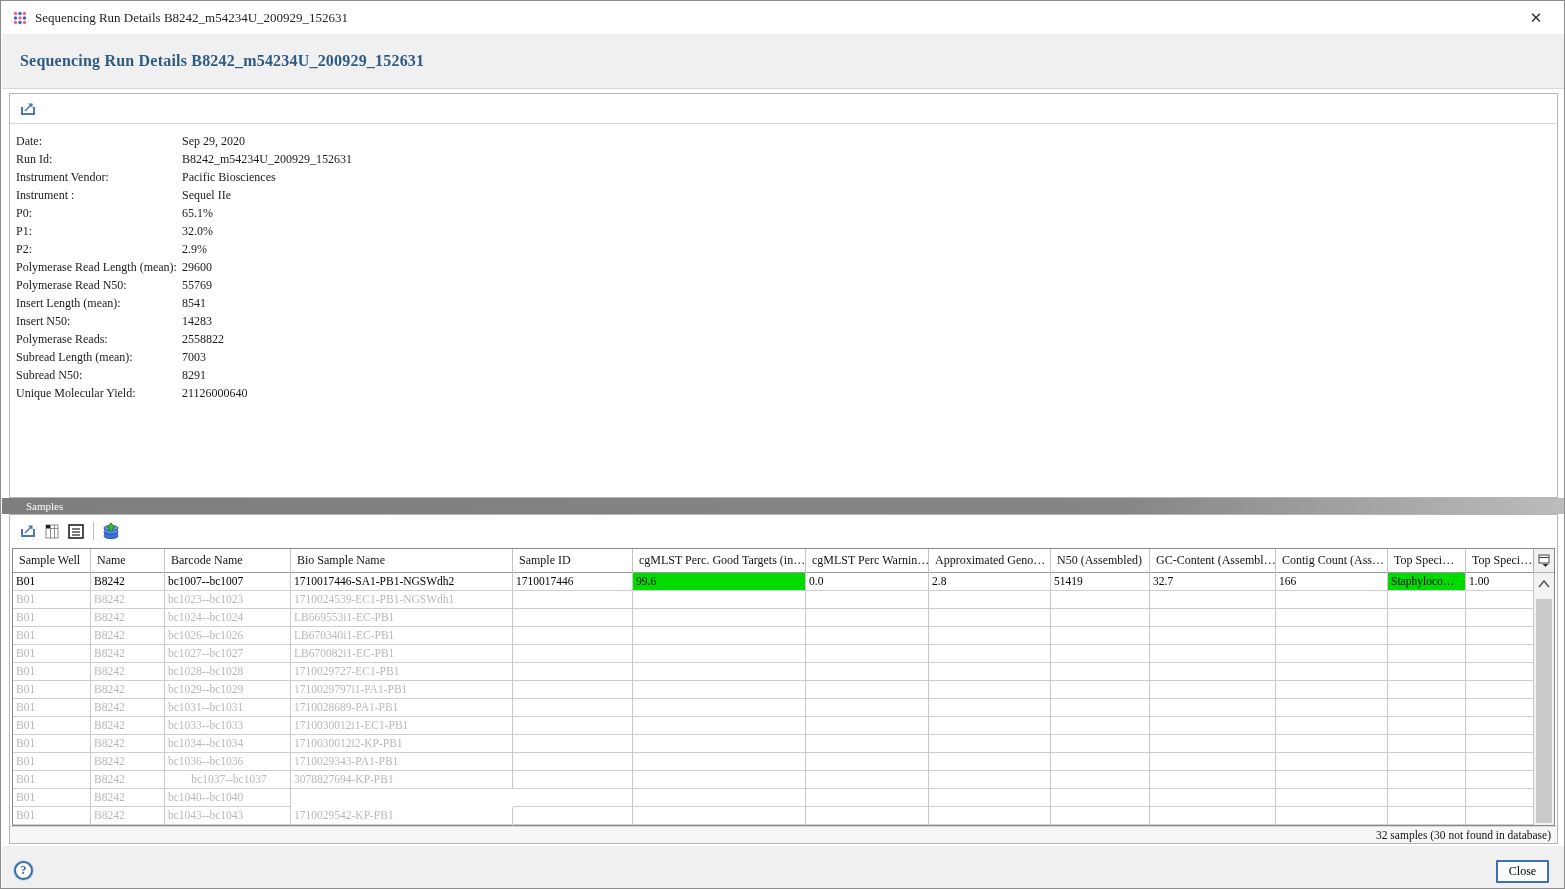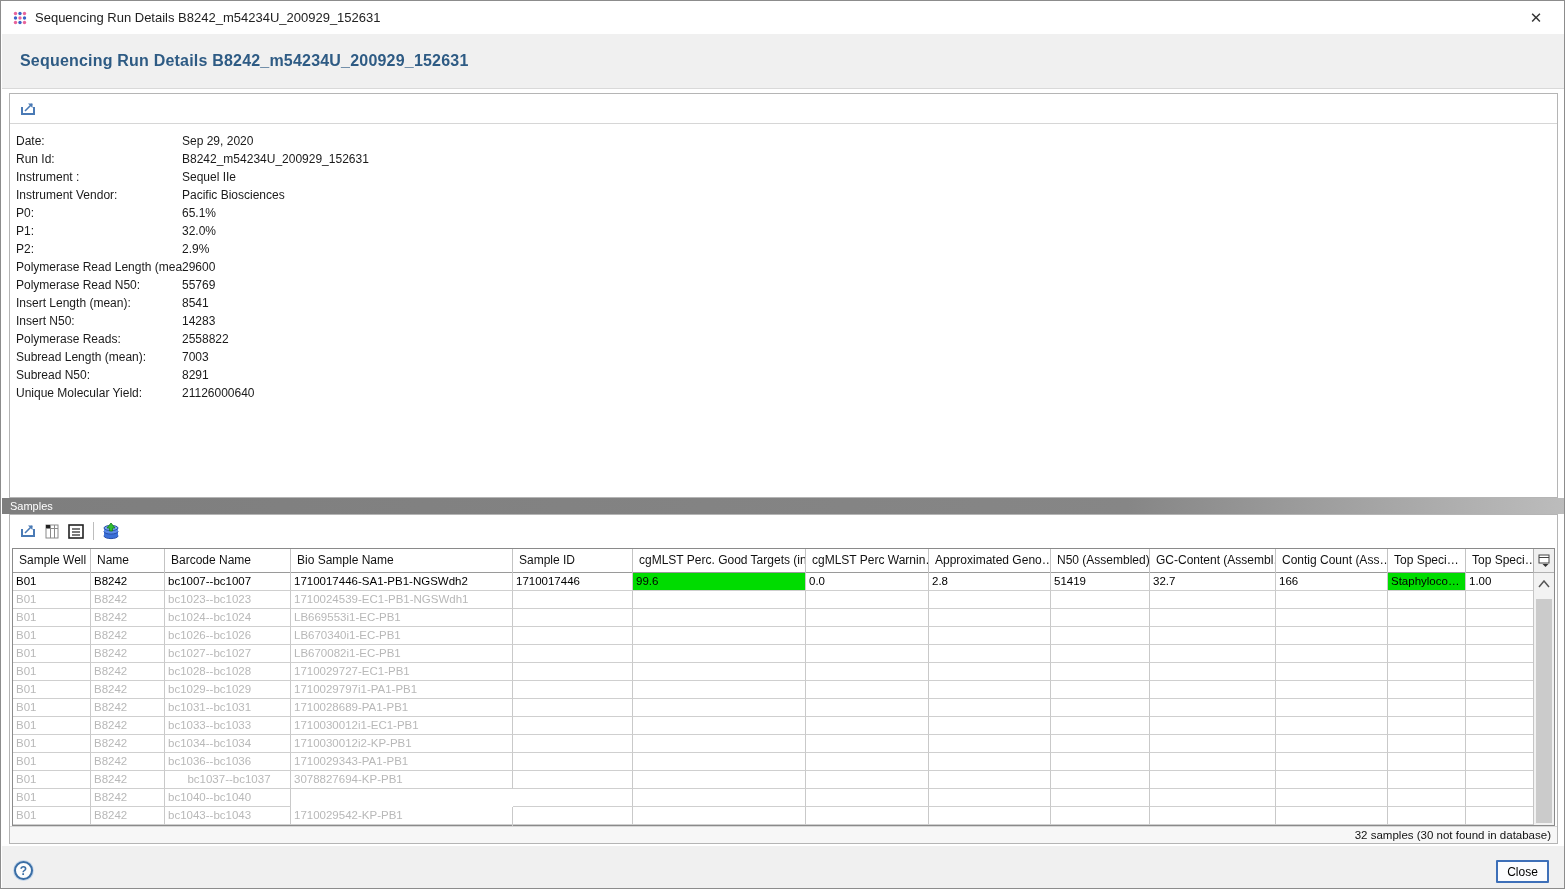--- a/index.html
+++ b/index.html
@@ -1,19 +1,19 @@
 <!DOCTYPE html>
 <html><head>
 <meta charset="utf-8">
 <style>
   * { margin:0; padding:0; box-sizing:border-box; }
   html,body { background:#d8d8d8; font-family:"Liberation Sans","DejaVu Sans",sans-serif; }
   .window {
     position:relative; width:1565px; height:889px; background:#ffffff;
-    border:1px solid #8c8c8c; overflow:hidden; font-size:12px; color:#1a1a1a;
+    border:1px solid #8c8c8c; overflow:hidden; font-size:12px; color:#1a1a1a;font-family:Liberation Serif, serif;
   }
   
   .titlebar { position:absolute; left:0; top:0; width:100%; height:33px; background:#ffffff; display:flex; align-items:center; }
   .app-icon { margin-left:12px; width:14px; height:14px; }
   .title-text { margin-left:8px; font-size:13px; color:#222; white-space:nowrap; }
   .close-x { position:absolute; right:16px; top:5px; width:24px; height:24px; display:flex; align-items:center; justify-content:center; font-size:15px; color:#333; cursor:pointer; }
   
   .heading-band { position:absolute; left:1px; top:33px; width:1563px; height:55px; background:#f0f0f0; border-bottom:1px solid #d9d9d9; display:flex; align-items:center; }
   .heading-text { margin-left:18px; font-size:16px; font-weight:bold; color:#2e5b84; letter-spacing:.2px; }
   
@@ -21,21 +21,21 @@
   .details-toolbar { height:30px; border-bottom:1px solid #d6d6d6; display:flex; align-items:center; padding-left:6px; }
   .icon-btn { width:24px; height:22px; display:flex; align-items:center; justify-content:center; cursor:pointer; }
   .fields { padding-top:8px; }
   .frow { height:18px; line-height:18px; white-space:nowrap; }
   .flab { position:absolute; left:6px; width:166px; overflow:hidden; display:inline-block; }
   .fval { position:absolute; left:172px; display:inline-block; }
   .frow { position:relative; }
   
   .samples-bar { position:absolute; left:1px; top:497px; width:1563px; height:16px;
     background:linear-gradient(to right,#7e7e7e 0%,#868686 72%,#bcbcbc 100%);
-    color:#ffffff; font-size:11px; line-height:16px; padding-left:8px; }
+    color:#ffffff; font-size:11px; line-height:16px; padding-left:24px; }
   
   .samples-panel { position:absolute; left:8px; top:513px; width:1549px; height:330px; border:1px solid #b5b5b5; background:#fff; }
   .samples-toolbar { position:absolute; left:0; top:0; height:32px; display:flex; align-items:center; padding-left:6px; }
   .tb-sep { width:1px; height:18px; background:#bdbdbd; margin:0 5px; }
   
   .tbl { position:absolute; left:2px; top:33px; width:1543px; height:278px; border:1px solid #8a8a8a; background:#fff; }
   .thead { display:flex; height:24px; border-bottom:1px solid #9a9a9a; background:#ffffff; }
   .th { height:24px; line-height:23px; padding-left:6px; border-right:1px solid #c3c3c3; overflow:hidden; white-space:nowrap; font-size:12px; color:#111; cursor:pointer; }
   .tbody { }
   .tr { display:flex; height:18px; }
@@ -91,26 +91,26 @@
     <div class="fields" id="fields">
         <div class="frow">
           <span class="flab">Date:</span>
           <span class="fval">Sep 29, 2020</span>
         </div>
         <div class="frow">
           <span class="flab">Run Id:</span>
           <span class="fval">B8242_m54234U_200929_152631</span>
         </div>
         <div class="frow">
+          <span class="flab">Instrument Vendor:</span>
+          <span class="fval">Pacific Biosciences</span>
+        </div>
+        <div class="frow">
           <span class="flab">Instrument :</span>
           <span class="fval">Sequel IIe</span>
-        </div>
-        <div class="frow">
-          <span class="flab">Instrument Vendor:</span>
-          <span class="fval">Pacific Biosciences</span>
         </div>
         <div class="frow">
           <span class="flab">P0:</span>
           <span class="fval">65.1%</span>
         </div>
         <div class="frow">
           <span class="flab">P1:</span>
           <span class="fval">32.0%</span>
         </div>
         <div class="frow">

